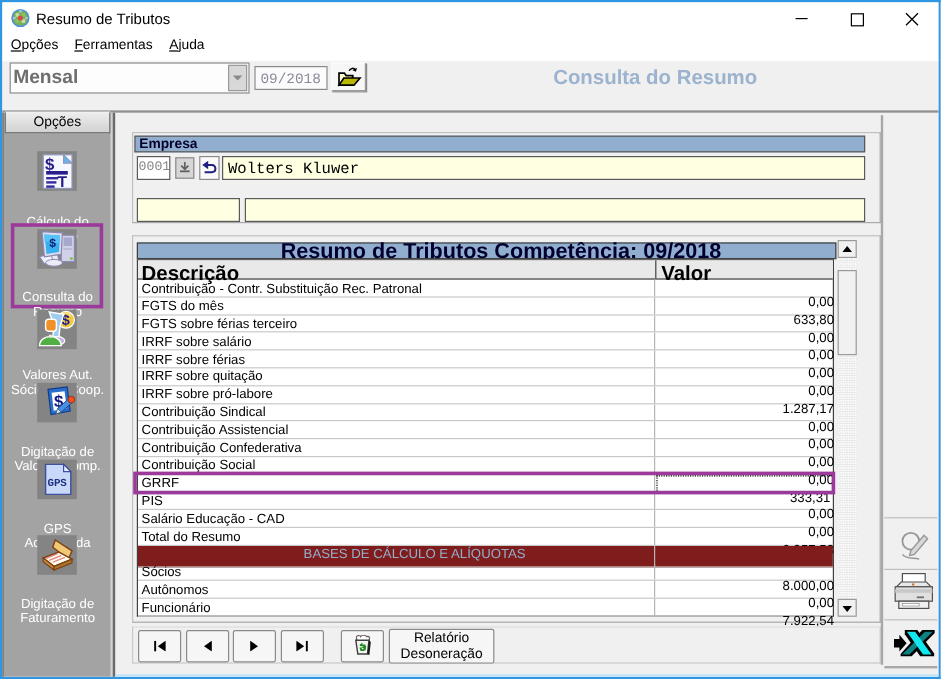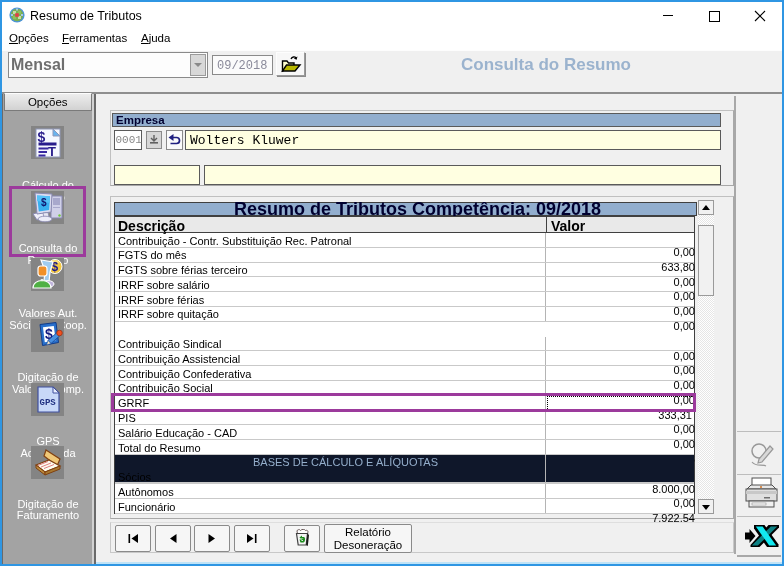--- a/index.html
+++ b/index.html
@@ -173,21 +173,21 @@
   <div class="abs yfield" style="left:185px;top:130px;width:536px;height:20px;box-sizing:border-box;"></div>
   <div class="abs mono" style="left:190px;top:132.5px;font-size:13px;color:#000;">Wolters Kluwer</div>
   <div class="abs yfield" style="left:114px;top:165px;width:86px;height:20px;box-sizing:border-box;"></div>
   <div class="abs yfield" style="left:204px;top:165px;width:517px;height:20px;box-sizing:border-box;"></div>
 
   <div class="abs" style="left:110px;top:196px;width:624px;height:323px;background:#f0f0f0;border:1px solid #c0c0c0;border-bottom-color:#a8a8a8;border-right-color:#a8a8a8;box-sizing:border-box;"></div>
   <div class="abs hdrblue" style="left:114px;top:202px;width:583px;height:14px;border:1px solid #404040;box-sizing:border-box;"></div>
   <div class="abs hdrblue" style="left:114px;top:202px;width:607px;height:14px;background:none;text-align:center;line-height:14.5px;font-size:18px;">Resumo de Tributos Competência: 09/2018</div>
 
   <div class="abs" style="left:114px;top:216px;width:581px;height:298px;background:#fff;border:1px solid #404040;box-sizing:border-box;">
-    <div style="position:absolute;left:0;top:0;width:579px;height:16px;border-bottom:1px solid #404040;font-weight:bold;font-size:14px;box-sizing:border-box;background:#e9e9e9;">
+    <div style="position:absolute;left:0;top:0;width:579px;height:16px;border-bottom:1px solid #404040;font-weight:bold;font-size:17px;box-sizing:border-box;background:#e9e9e9;">
       <span style="position:absolute;left:3px;top:1px;">Descrição</span>
       <span style="position:absolute;left:436px;top:1px;">Valor</span>
       <div style="position:absolute;left:430.5px;top:0;bottom:0;width:1.5px;background:#404040;"></div>
     </div>
     <div id="rows" style="position:absolute;left:0;top:16px;width:579px;height:281px;">
       <div class="row" style="top:0.00px;height:14.79px;">
           <span class="d">Contribuição - Contr. Substituição Rec. Patronal</span>
           <span class="v">0,00</span>
           <div class="colline"></div>
         </div>
@@ -209,20 +209,25 @@
       <div class="row" style="top:59.16px;height:14.79px;">
           <span class="d">IRRF sobre férias</span>
           <span class="v">0,00</span>
           <div class="colline"></div>
         </div>
       <div class="row" style="top:73.95px;height:14.79px;">
           <span class="d">IRRF sobre quitação</span>
           <span class="v">0,00</span>
           <div class="colline"></div>
         </div>
+      <div class="row" style="top:88.74px;height:14.79px;">
+          <span class="d">IRRF sobre pró-labore</span>
+          <span class="v">1.287,17</span>
+          <div class="colline"></div>
+        </div>
       <div class="row" style="top:103.53px;height:14.79px;">
           <span class="d">Contribuição Sindical</span>
           <span class="v">0,00</span>
           <div class="colline"></div>
         </div>
       <div class="row" style="top:118.32px;height:14.79px;">
           <span class="d">Contribuição Assistencial</span>
           <span class="v">0,00</span>
           <div class="colline"></div>
         </div>
@@ -249,21 +254,21 @@
       <div class="row" style="top:192.26px;height:14.79px;">
           <span class="d">Salário Educação - CAD</span>
           <span class="v">0,00</span>
           <div class="colline"></div>
         </div>
       <div class="row" style="top:207.05px;height:14.79px;">
           <span class="d">Total do Resumo</span>
           <span class="v">6.957,53</span>
           <div class="colline"></div>
         </div>
-      <div class="row" style="top:221.84px;height:28px;background:#0f172a;">
+      <div class="row" style="top:221.84px;height:18px;background:#7f1d1d;">
           <span style="position:absolute;left:138px;top:1.5px;color:#94aecb;font-size:11px;">BASES DE CÁLCULO E ALÍQUOTAS</span>
           <div class="colline"></div>
         </div>
       <div class="row" style="top:236.63px;height:14.79px;">
           <span class="d">Sócios</span>
           <span class="v">8.000,00</span>
           <div class="colline"></div>
         </div>
       <div class="row" style="top:251.42px;height:14.79px;">
           <span class="d">Autônomos</span>

